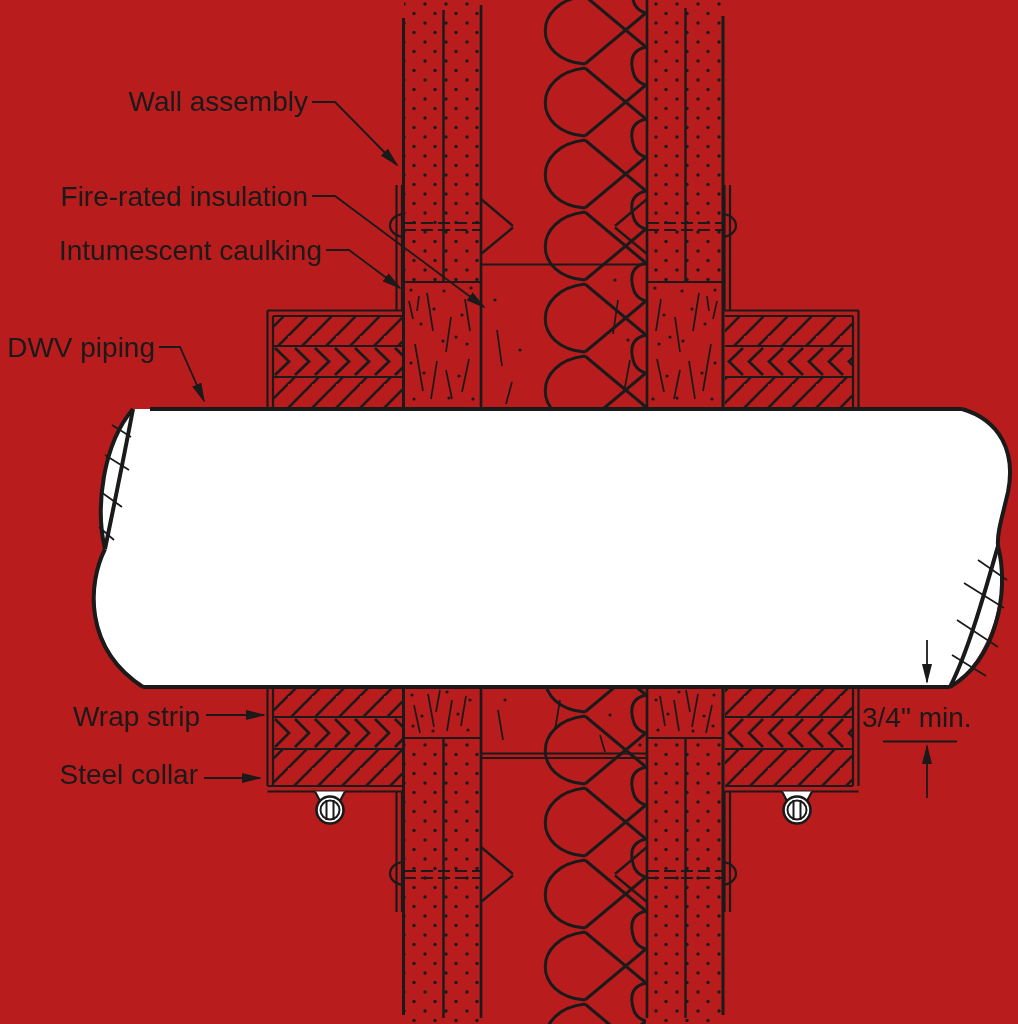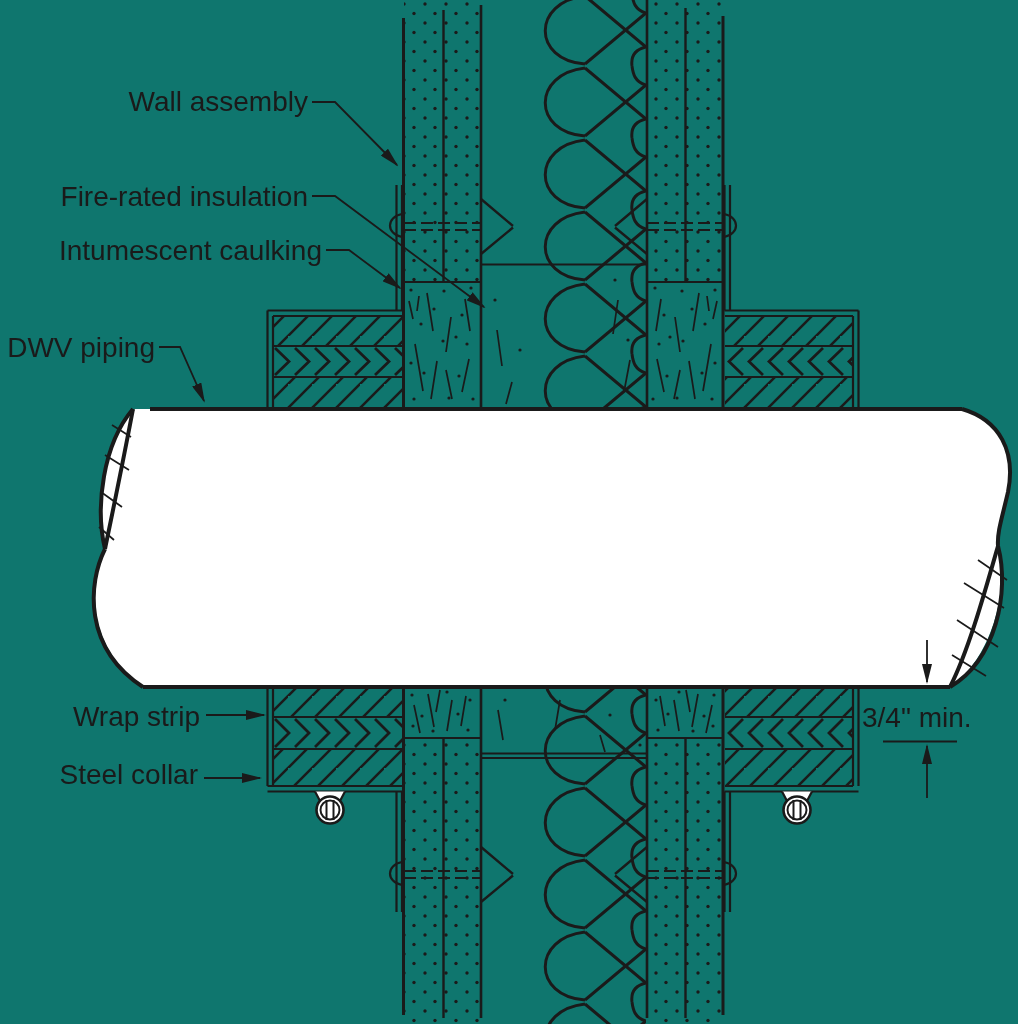--- a/index.html
+++ b/index.html
@@ -1,16 +1,16 @@
 <!DOCTYPE html>
 <html><head>
 <meta charset="utf-8">
 <style>
   html,body{margin:0;padding:0;background:#fff;}
-  .stage{width:1018px;height:1024px;position:relative;background:#0f766e;overflow:hidden;}
+  .stage{width:1018px;height:1024px;position:relative;background:#b91c1c;overflow:hidden;}
   svg{display:block;}
   text{font-family:"Liberation Sans","DejaVu Sans",sans-serif;font-size:28px;fill:#1a1a1a;}
 </style>
 </head>
 <body>
 
 <div class="stage">
 <svg width="1018" height="1024" viewBox="0 0 1018 1024">
   <defs>
     <pattern id="stip" patternUnits="userSpaceOnUse" width="21" height="19">

